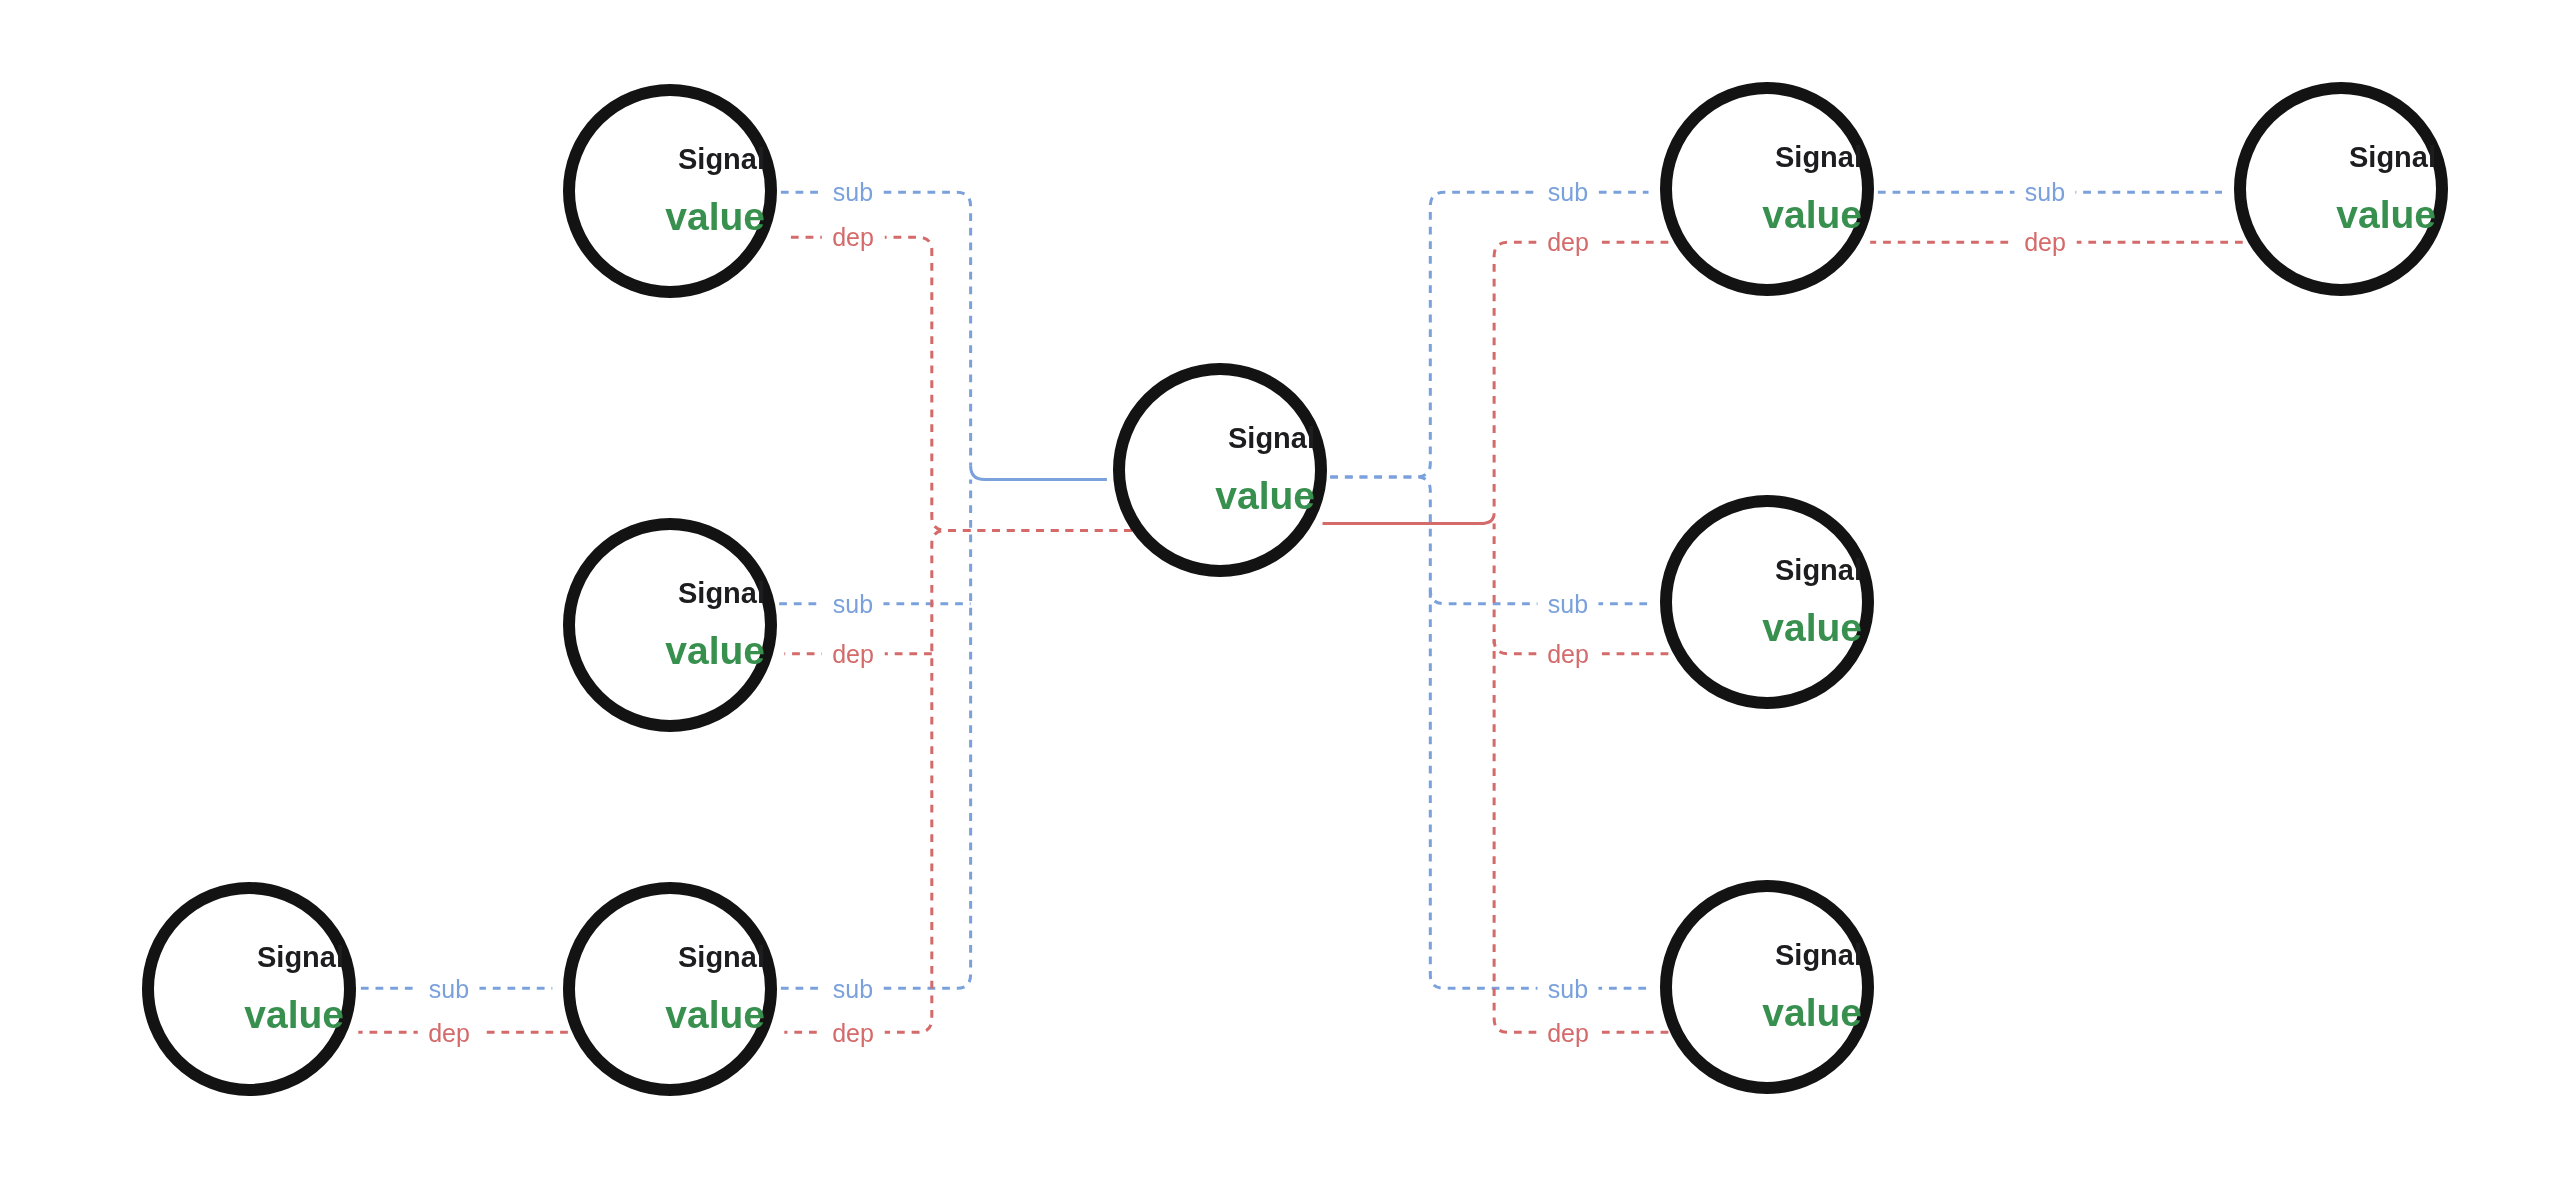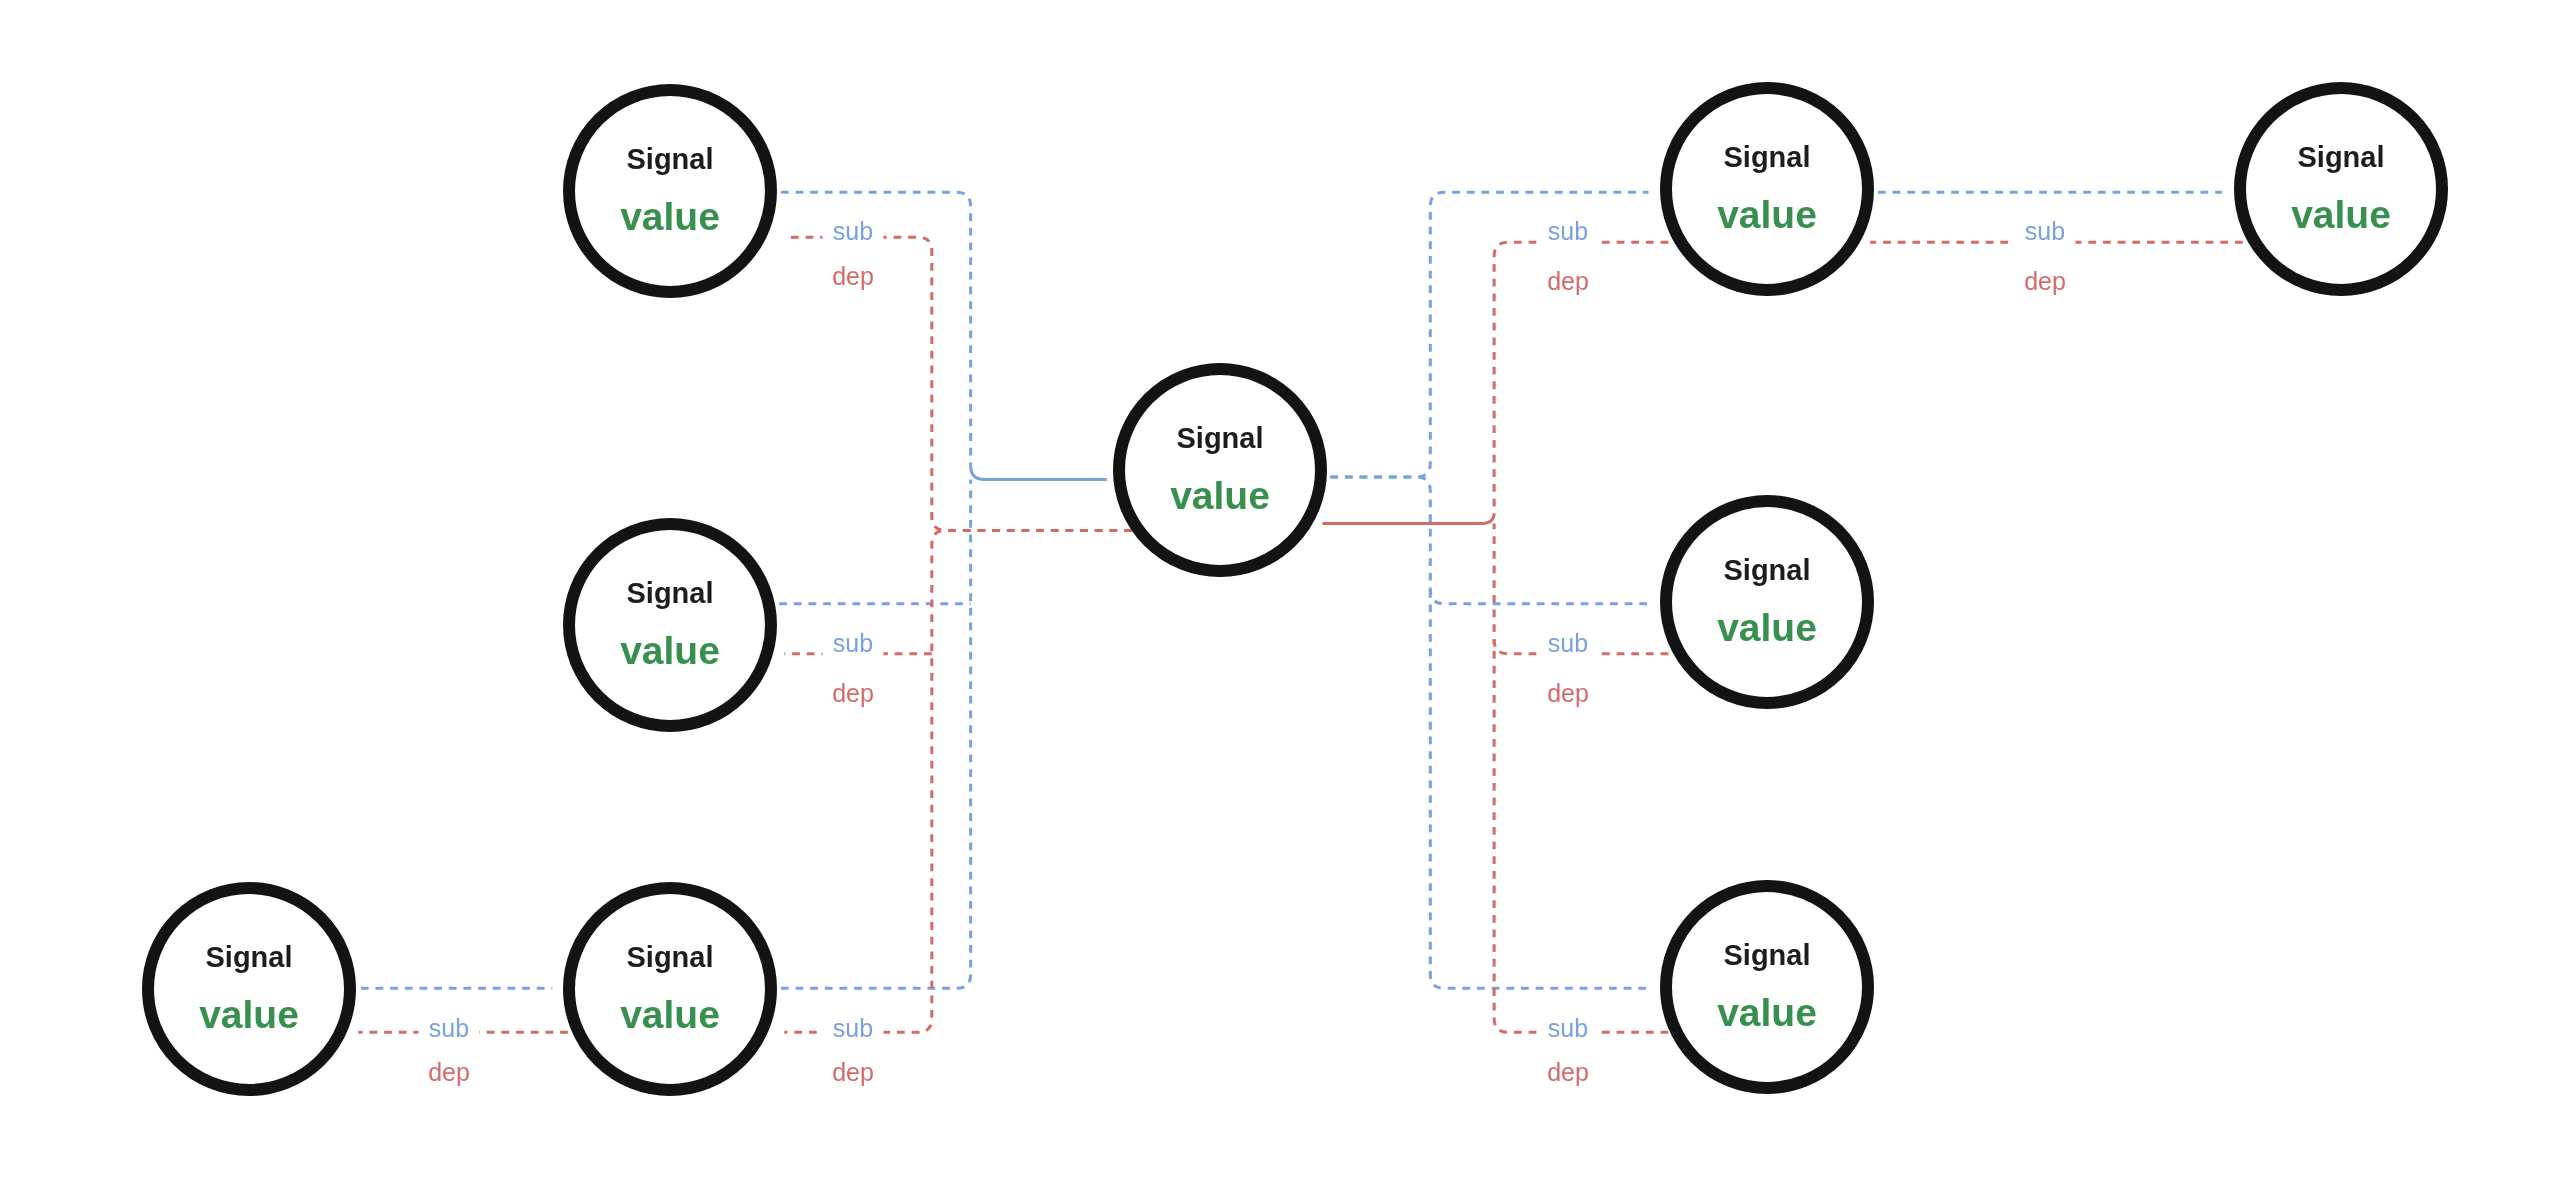--- a/index.html
+++ b/index.html
@@ -38,21 +38,21 @@
   .edges path.dashed { stroke-dasharray: 9 8; }
   .node {
     position: absolute;
     width: 214px;
     height: 214px;
     border: 12px solid var(--node-border);
     border-radius: 50%;
     background: var(--background);
     display: flex;
     flex-direction: column;
-    align-items: center;
+    align-items: flex-end;
     justify-content: center;
     gap: 20px;
   }
   .node-label {
     font-size: 29px;
     font-weight: 700;
     color: var(--node-text);
     line-height: 1.1;
   }
   .node-value {
@@ -62,21 +62,20 @@
     line-height: 1.1;
   }
   .edge-label {
     position: absolute;
     transform: translate(-50%, -50%);
     background: var(--background);
     padding: 1.7px 10.4px;
     font-size: 25px;
     line-height: 1;
     white-space: nowrap;
-    margin-top: 39px;
   }
   .edge-label.sub { color: var(--sub); }
   .edge-label.dep { color: var(--dep); }
 </style>
 </head>
 <body>
 
 <div class="canvas">
 
   <svg class="edges" viewBox="0 0 2986 1374" xmlns="http://www.w3.org/2000/svg">

